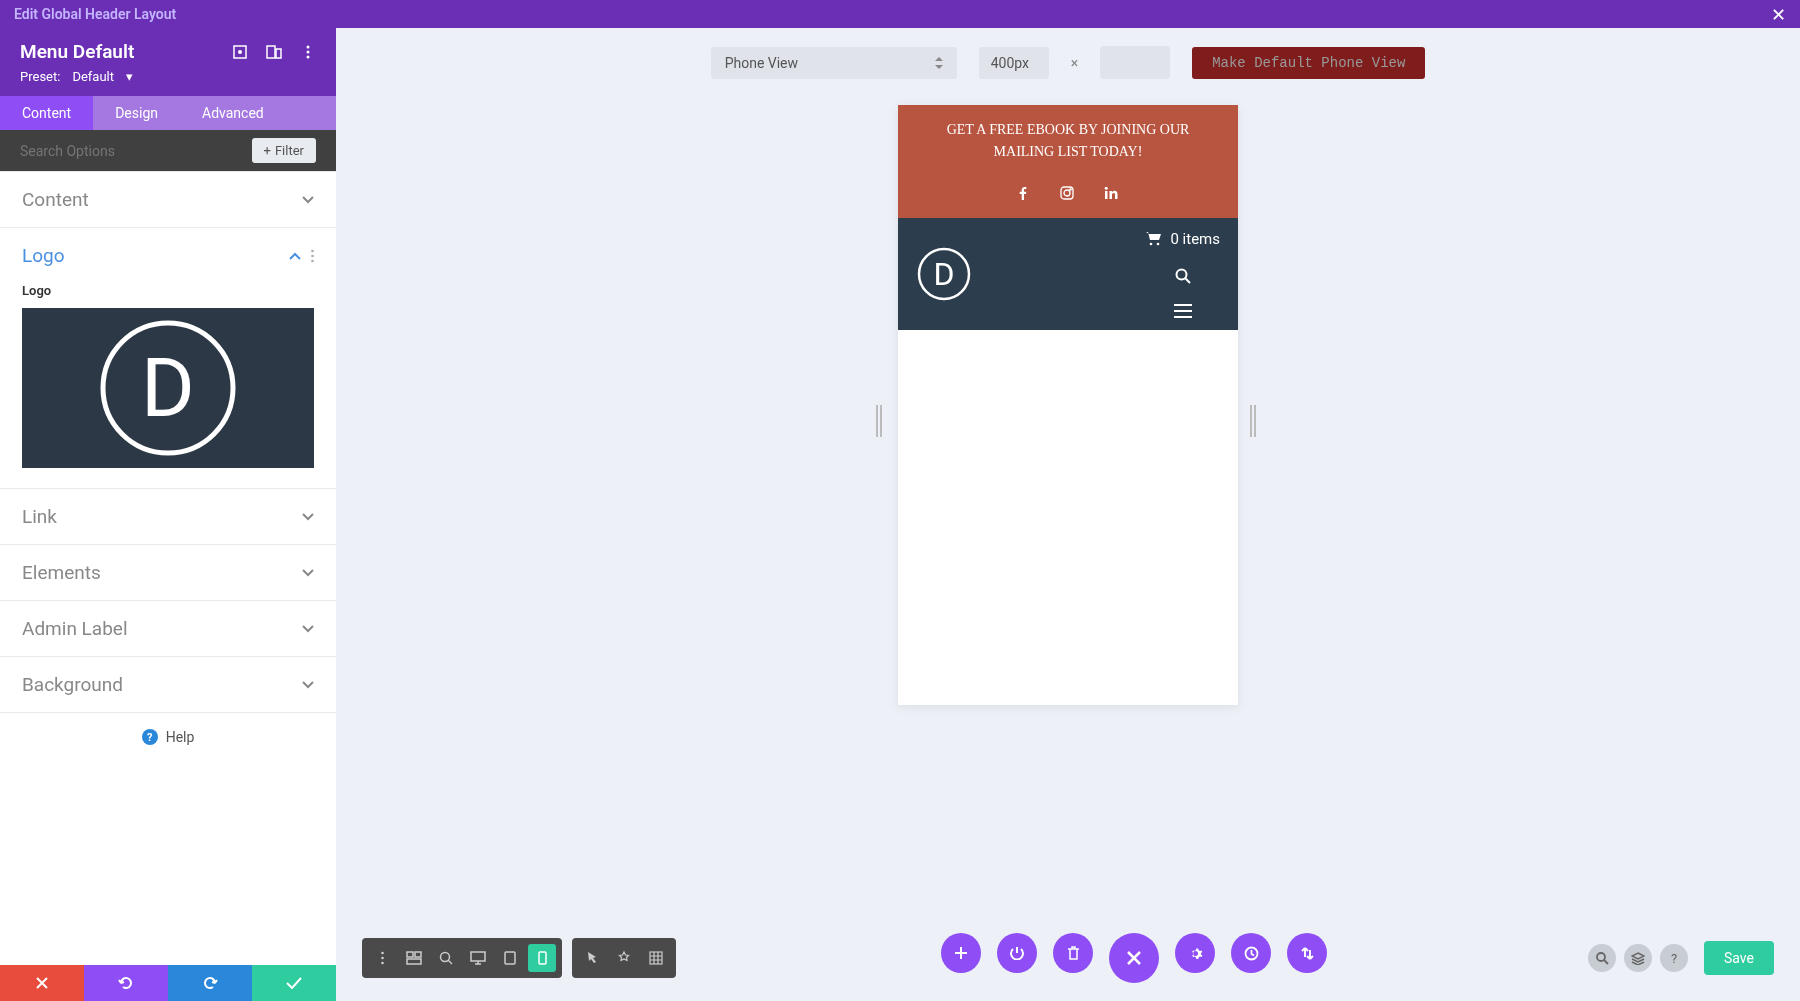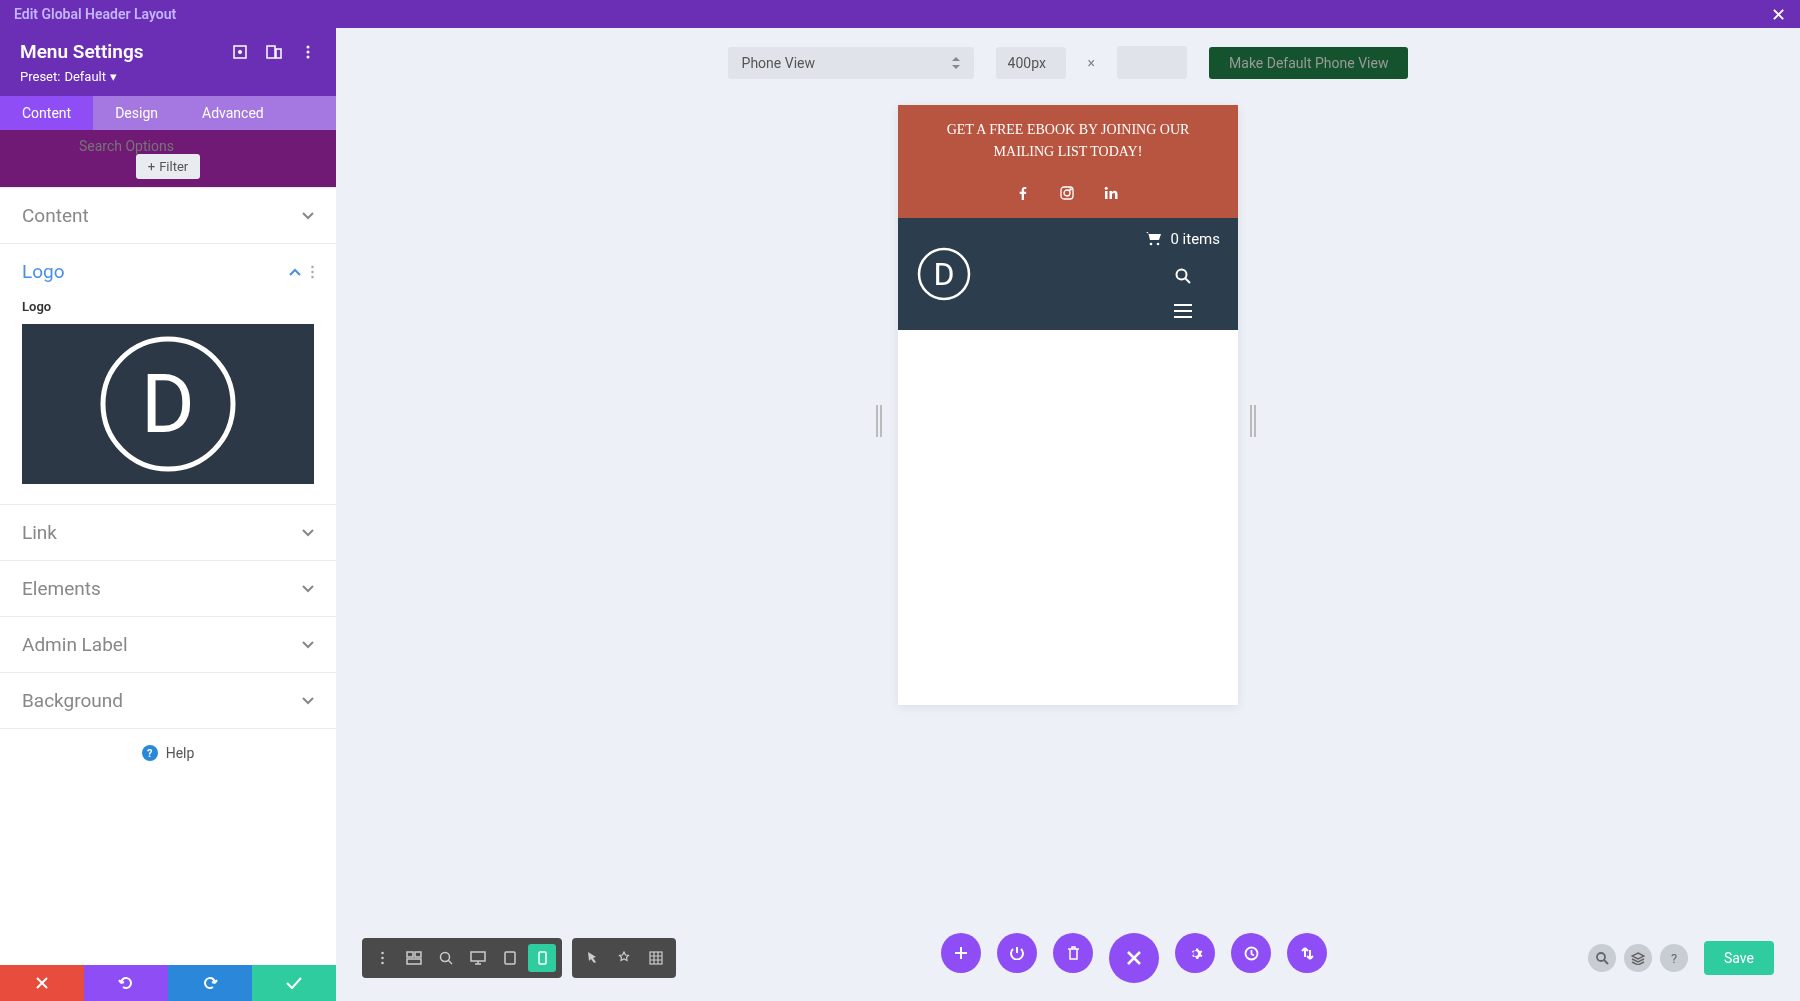--- a/index.html
+++ b/index.html
@@ -8,27 +8,27 @@
     .top-bar { background: #6b2fb5; height: 28px; display: flex; align-items: center; justify-content: space-between; padding: 0 14px; }
     .top-bar-title { color: #c4b5fd; font-size: 14px; font-weight: 600; }
     .close-x { color: white; font-size: 18px; cursor: pointer; }
     
     .sidebar { position: absolute; left: 0; top: 28px; width: 336px; bottom: 0; background: white; display: flex; flex-direction: column; }
     .menu-header { background: #6b2fb5; padding: 12px 20px; color: white; }
     .menu-title-row { display: flex; justify-content: space-between; align-items: center; }
     .menu-title { font-size: 19px; font-weight: 600; }
     .menu-icons { display: flex; gap: 18px; }
     .menu-icon { width: 16px; height: 16px; display: flex; align-items: center; justify-content: center; cursor: pointer; }
-    .preset-row { font-size: 13px; margin-top: 6px; display: flex; align-items: center; gap: 4px; }
+    .preset-row { font-size: 13px; margin-top: 6px; display: flex; align-items: center; gap: 12px; }
     
     .tabs { display: flex; background: #a478e0; }
     .tab { flex: 0 0 auto; padding: 9px 22px; color: white; font-size: 14px; cursor: pointer; }
     .tab.active { background: #8e4df5; }
     
-    .search-row { display: flex; align-items: center; padding: 8px 20px; background: #701a75; border-bottom: 1px solid #e8e8e8; flex-direction: column; }
+    .search-row { display: flex; align-items: center; padding: 8px 20px; background: #404040; border-bottom: 1px solid #e8e8e8; }
     .search-input { flex: 1; border: none; background: transparent; font-size: 14px; color: #999; outline: none; }
     .filter-btn { background: #e8ebef; padding: 5px 12px; border-radius: 3px; font-size: 13px; color: #555; cursor: pointer; display: flex; align-items: center; gap: 4px; }
     
     .sections { flex: 1; overflow-y: auto; }
     .section { border-bottom: 1px solid #eaeaea; }
     .section-header { display: flex; justify-content: space-between; align-items: center; padding: 16px 22px; cursor: pointer; }
     .section-title { font-size: 19px; color: #888; font-weight: 400; }
     .section-title.active { color: #4a90e2; }
     .section-chevron { color: #888; }
     .section-actions { display: flex; gap: 10px; align-items: center; }
@@ -47,21 +47,21 @@
     .btn-blue { background: #2b87da; }
     .btn-teal { background: #2ecc9e; }
     
     .canvas-area { position: absolute; left: 336px; top: 28px; right: 0; bottom: 0; }
     
     .device-controls { display: flex; justify-content: center; gap: 22px; padding: 18px 0 26px; align-items: center; }
     .device-select { background: #e0e4ea; padding: 8px 14px; border-radius: 3px; font-size: 14px; color: #555; width: 246px; display: flex; justify-content: space-between; align-items: center; cursor: pointer; gap: 38px; }
     .size-input { background: #e0e4ea; padding: 8px 12px; border-radius: 3px; font-size: 14px; color: #555; width: 70px; border: none; outline: none; }
     .size-sep { color: #888; font-size: 14px; }
     .size-empty { background: #e0e4ea; width: 70px; height: 33px; border-radius: 3px; }
-    .make-default-btn { background: #14532d; padding: 8px 20px; border-radius: 3px; font-size: 14px; color: #999; cursor: pointer; }
+    .make-default-btn { background: #7f1d1d; padding: 8px 20px; border-radius: 3px; font-size: 14px; color: #999; cursor: pointer; font-family: Liberation Mono, monospace; }
     
     .phone-preview { width: 340px; margin: 0 auto; background: white; box-shadow: 0 2px 10px rgba(0,0,0,0.08); min-height: 600px; position: relative; }
     .banner { background: #b85540; color: white; text-align: center; padding: 14px 20px; font-family: Georgia, serif; font-size: 14px; line-height: 1.6; }
     .social-row { background: #b85540; display: flex; justify-content: center; gap: 28px; padding: 8px 0 16px; }
     .social-icon { width: 16px; height: 16px; color: white; }
     .nav-bar { background: #2c3e4d; display: flex; align-items: center; justify-content: space-between; padding: 12px 18px; }
     .nav-logo { width: 56px; height: 56px; }
     .nav-right { display: flex; align-items: center; gap: 20px; color: white; font-size: 15px; flex-direction: column; }
     .cart { display: flex; align-items: center; gap: 8px; }
     
@@ -91,21 +91,21 @@
 <body>
 
 <div class="top-bar">
   <span class="top-bar-title">Edit Global Header Layout</span>
   <span class="close-x">✕</span>
 </div>
 
 <div class="sidebar">
   <div class="menu-header">
     <div class="menu-title-row">
-      <span class="menu-title">Menu Settings</span>
+      <span class="menu-title">Menu Default</span>
       <div class="menu-icons">
         <span class="menu-icon">
             <svg width="16" height="16" viewBox="0 0 16 16" fill="white">
               <rect x="2" y="2" width="12" height="12" stroke="white" stroke-width="1.5" fill="none"></rect>
               <circle cx="8" cy="8" r="2"></circle>
             </svg>
           </span>
         <span class="menu-icon">
             <svg width="16" height="16" viewBox="0 0 16 16" fill="white">
               <rect x="1" y="2" width="8" height="12" stroke="white" stroke-width="1.5" fill="none"></rect>

